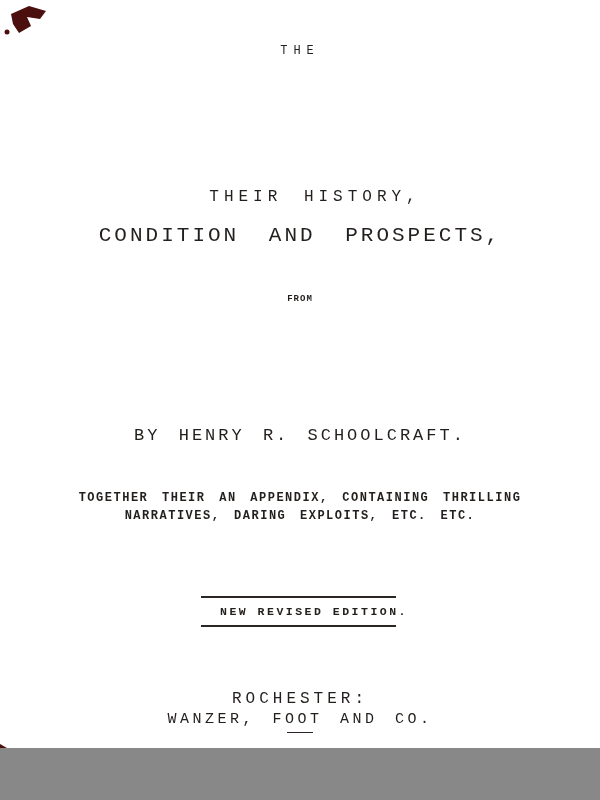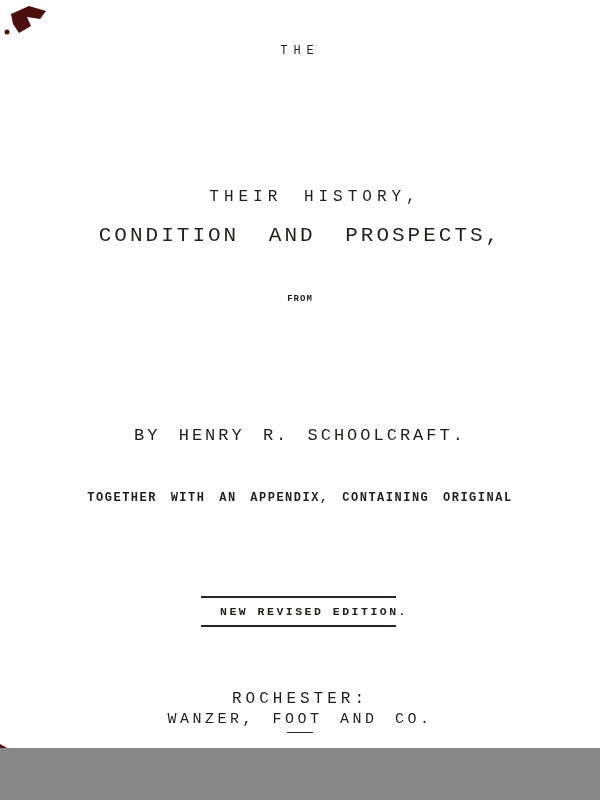--- a/index.html
+++ b/index.html
@@ -83,22 +83,23 @@
 
   <div class="line sub1">THEIR HISTORY,</div>
 
   <div class="line sub2">CONDITION AND PROSPECTS,</div>
 
   <div class="line from-line">FROM</div>
 
 
   <div class="line byline">BY HENRY R. SCHOOLCRAFT.</div>
 
-  <div class="line app1">TOGETHER WITH AN APPENDIX, CONTAINING ORIGINAL</div>
+  <div class="line app1">TOGETHER THEIR AN APPENDIX, CONTAINING THRILLING</div>
 
+  <div class="line app2">NARRATIVES, DARING EXPLOITS, ETC. ETC.</div>
 
   <div class="edition-box">
     <span class="edition-text">NEW REVISED EDITION.</span>
   </div>
 
   <div class="line publisher">WANZER, FOOT AND CO.</div>
 
   <div class="line city">ROCHESTER:</div>
 
   <div class="imprint-rule"></div>

